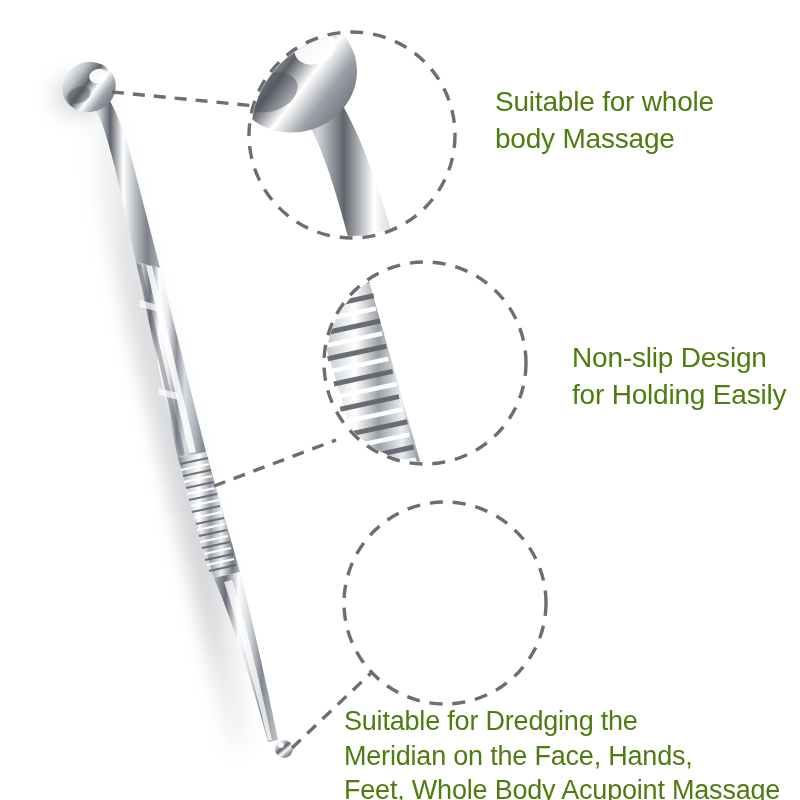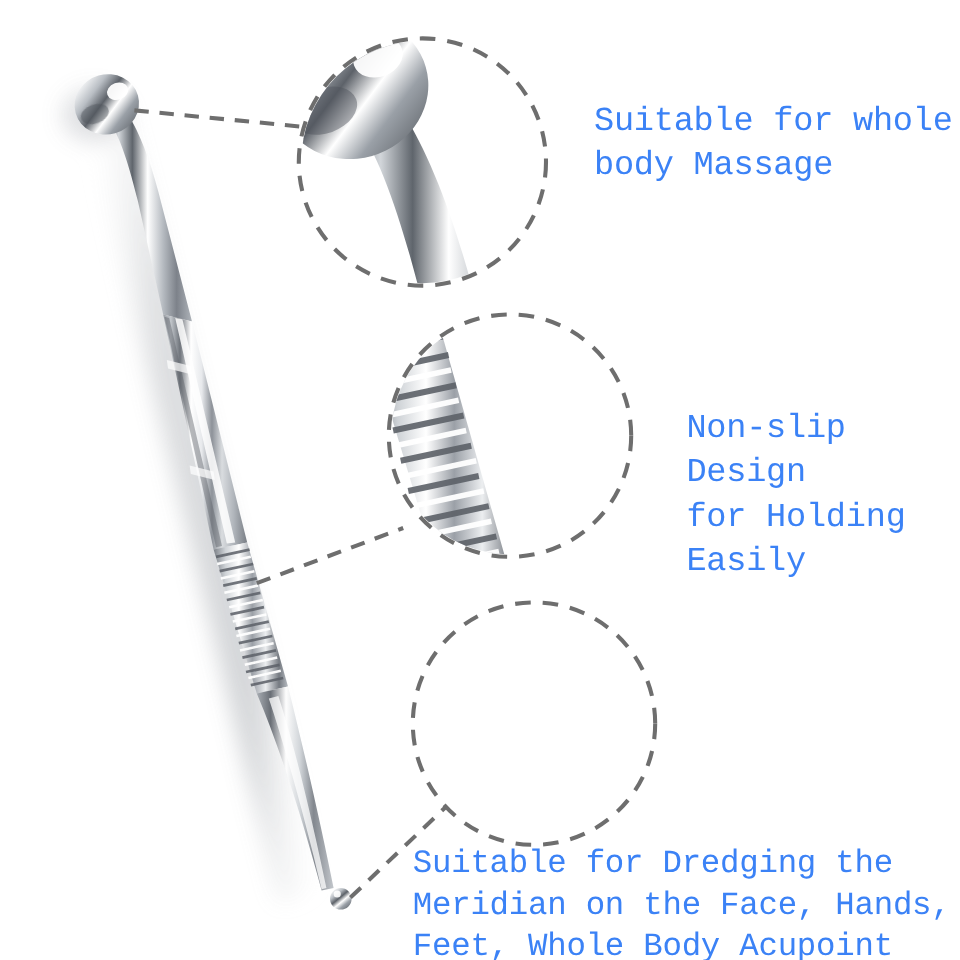--- a/index.html
+++ b/index.html
@@ -23,22 +23,22 @@
     left: 0;
     top: 0;
     width: 800px;
     height: 800px;
   }
   svg.layer { display: block; }
 
   
   .callout-text {
     position: absolute;
-    color: #3b82f6;
-    font-family: Liberation Mono, monospace;
+    color: #4d7c0f;
+    font-family: Liberation Sans, sans-serif;
     font-size: 28px;
     line-height: 1.32;
     letter-spacing: -0.2px;
     white-space: pre-line;
     font-weight: 400;
   }
   #text-ball {
     left: 495px;
     top: 84px;
     width: 300px;

